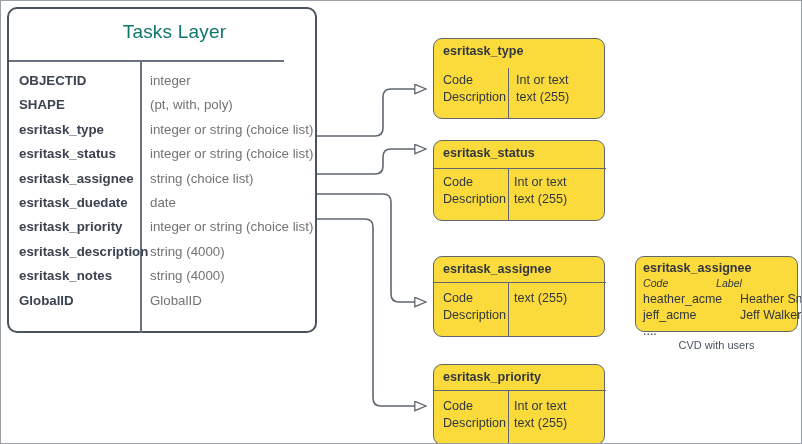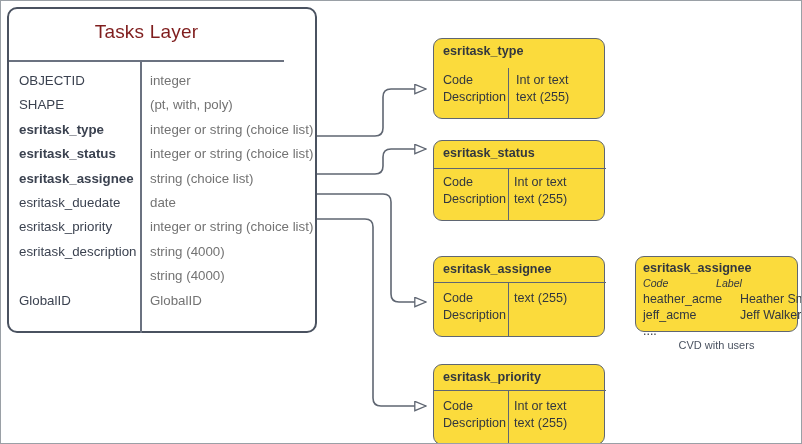--- a/index.html
+++ b/index.html
@@ -37,22 +37,23 @@
     border-radius: 10px;
     box-sizing: border-box;
   }
   .entity-main-title {
     position: absolute;
     left: 0;
     top: 12px;
     width: 275px;
     text-align: center;
     font-size: 19px;
-    color: #7f1d1d;
+    color: #0f766e;
     letter-spacing: 0.2px;
+    padding-left: 28px;
   }
   .entity-main-title-rule {
     position: absolute;
     left: 0px;
     top: 51px;
     width: 275px;
     height: 2px;
     background: #6b7280;
   }
   .entity-main-vrule {
@@ -73,20 +74,21 @@
     position: relative;
     height: 24.4px;
     line-height: 24.4px;
     white-space: nowrap;
   }
   .field-name {
     position: absolute;
     left: 10px;
     font-size: 13.3px;
     color: #3b4250;
+    font-weight: bold;
   }
   .field-name.bold { font-weight: bold; }
   .field-type {
     position: absolute;
     left: 141px;
     font-size: 13.3px;
     color: #737373;
   }
 
   
@@ -231,20 +233,21 @@
         <span class="field-name">esritask_priority</span>
         <span class="field-type">integer or string (choice list)</span>
       </div>
 
       <div class="field-row">
         <span class="field-name">esritask_description</span>
         <span class="field-type">string (4000)</span>
       </div>
 
       <div class="field-row">
+        <span class="field-name">esritask_notes</span>
         <span class="field-type">string (4000)</span>
       </div>
 
       <div class="field-row">
         <span class="field-name">GlobalID</span>
         <span class="field-type">GlobalID</span>
       </div>
 
     </div>
   </div>

